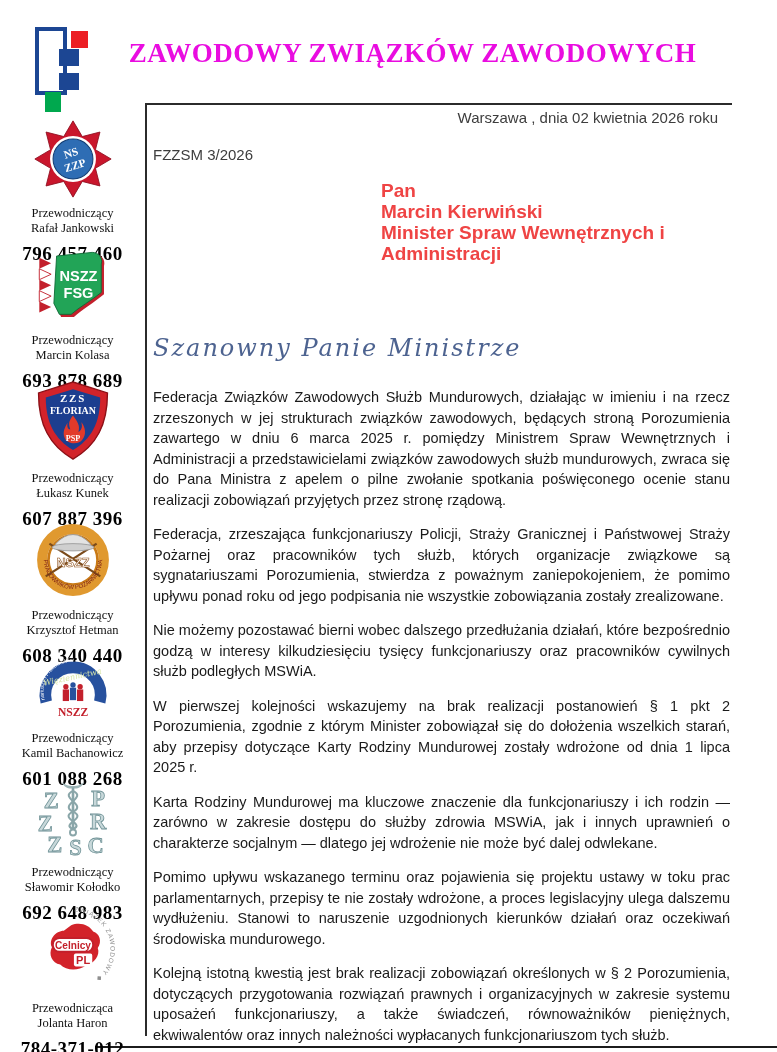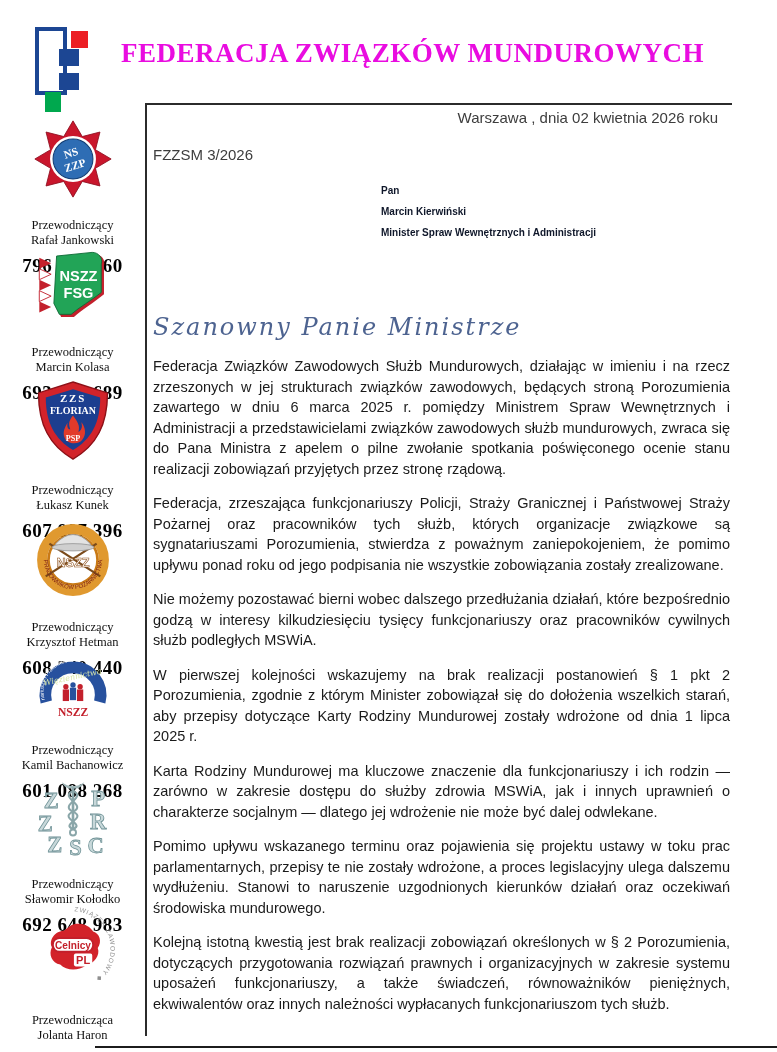--- a/index.html
+++ b/index.html
@@ -18,36 +18,36 @@
   .top-line{position:absolute;left:145px;top:103px;width:587px;height:2px;background:#2b2b2b;}
   .v-line{position:absolute;left:145px;top:103px;width:2px;height:933px;background:#2b2b2b;}
   .bottom-line{position:absolute;left:95px;top:1046px;width:682px;height:2px;background:#1c1c1c;}
   
   .sidebar{position:absolute;left:0;top:0;width:145px;height:1052px;}
   .side-item{position:absolute;left:0;width:145px;text-align:center;}
   .side-item svg{display:block;margin:0 auto;}
   .side-role,.side-name{
     font-family:"Liberation Serif",serif;font-size:12.5px;line-height:15px;color:#111;
   }
-  .side-role{margin-top:20px;}
+  .side-role{margin-top:8px;}
   .side-phone{
     font-family:"Liberation Serif",serif;font-weight:bold;font-size:19px;
     line-height:22px;color:#000;margin-top:7px;letter-spacing:0.5px;text-align:center;
   }
   
   .content{position:absolute;left:147px;top:103px;width:583px;padding:0 0 0 6px;box-sizing:border-box;}
   .date-line{margin-top:6px;text-align:right;font-size:15px;color:#3d3d3d;padding-right:12px;}
   .ref-line{margin-top:20px;font-size:15px;color:#3d3d3d;}
-  .recipient{margin-top:17px;margin-left:228px;font-weight:bold;color:#0f172a;
-    font-size:10px;line-height:21px;}
+  .recipient{margin-top:17px;margin-left:228px;font-weight:bold;color:#ef4444;
+    font-size:19px;line-height:21px;}
   .salutation{
     margin-top:70px;font-family:"DejaVu Serif",serif;font-style:italic;
     font-size:24px;letter-spacing:2px;color:#4d6390;
   }
-  .body-text{margin-top:15px;}
+  .body-text{margin-top:25px;}
   .body-text p{
     margin:0 0 14px 0;font-size:14.5px;line-height:20.5px;text-align:justify;color:#1a1a1a;
   }
   
   text{text-anchor:middle;}
 </style>
 </head>
 <body>
 
 <div class="page">
@@ -55,21 +55,21 @@
   <div class="hdr-logo">
     <svg width="60" height="92" viewBox="0 0 60 92">
       <rect x="4" y="3" width="28" height="64" fill="none" stroke="#1c4693" stroke-width="4"></rect>
       <rect x="38" y="5" width="17" height="17" fill="#ec1e24"></rect>
       <rect x="26" y="23" width="20" height="17" fill="#1c4693"></rect>
       <rect x="26" y="47" width="20" height="17" fill="#1c4693"></rect>
       <rect x="12" y="66" width="16" height="20" fill="#00a84e"></rect>
     </svg>
   </div>
   <div class="hdr-title">
-    <div>FEDERACJA ZWIĄZKÓW MUNDUROWYCH</div>
+    <div>ZAWODOWY ZWIĄZKÓW ZAWODOWYCH</div>
   </div>
 
   <div class="top-line"></div>
   <div class="v-line"></div>
   <div class="bottom-line"></div>
 
   <div class="sidebar">
 
     <div class="side-item" style="top:120px;">
       <svg width="80" height="78" viewBox="0 0 90 90">

